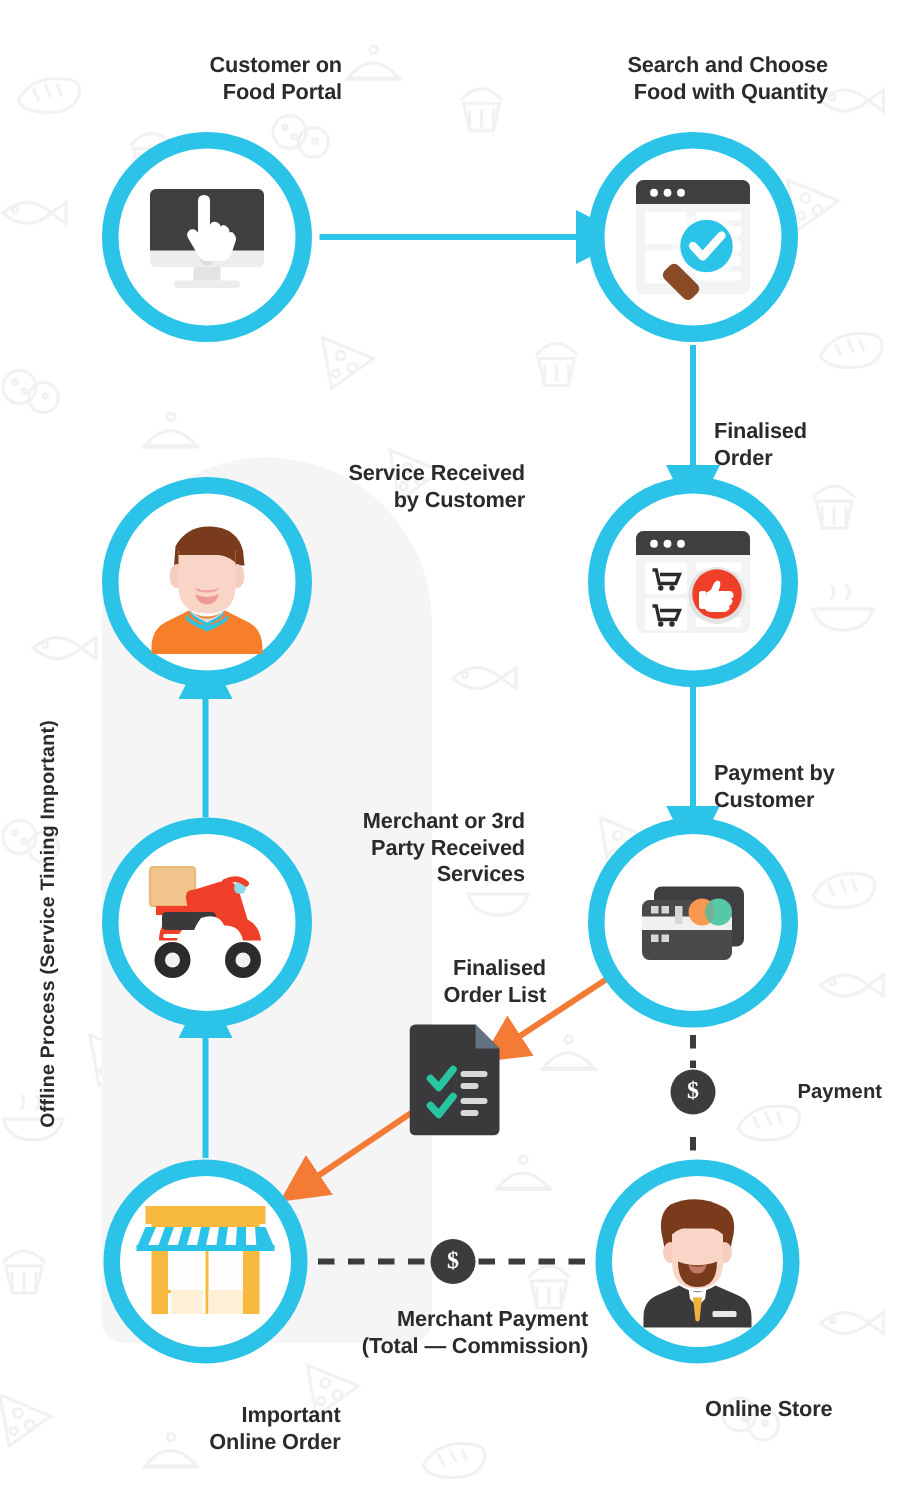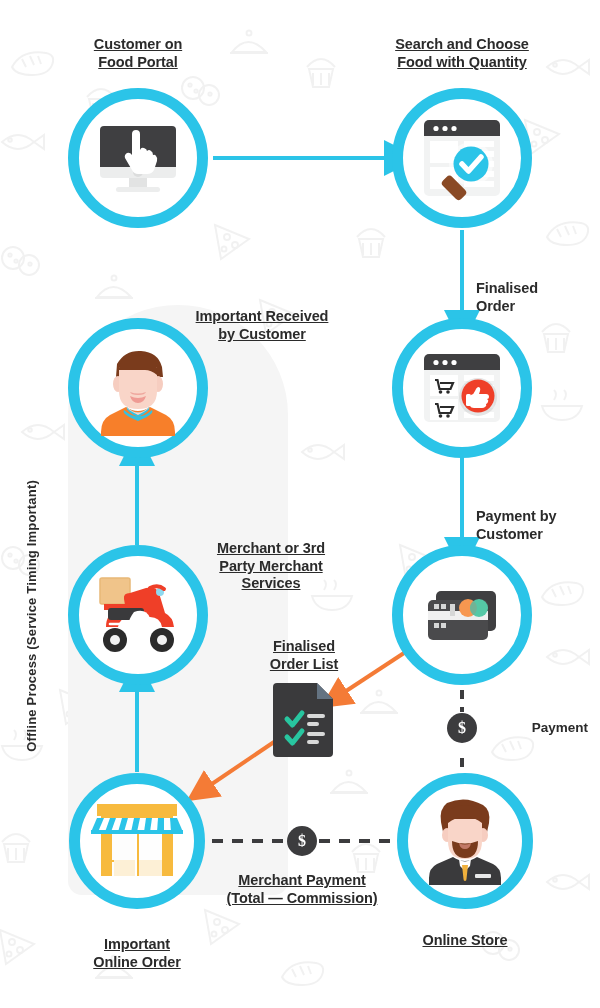--- a/index.html
+++ b/index.html
@@ -15,21 +15,21 @@
   #panel{
     position:absolute;left:68px;top:305px;width:220px;height:590px;
     background:#f5f5f5;border-radius:110px 110px 14px 14px;z-index:1;
   }
   #lines{position:absolute;inset:0;z-index:2;}
   .node{position:absolute;z-index:3;border-radius:50%;background:#ffffff;
         box-sizing:border-box;display:flex;align-items:center;justify-content:center;}
   .ring{border:11px solid #2bc4e8;}
   .lbl{position:absolute;z-index:5;color:#2b2b2b;font-weight:bold;font-size:14.5px;
        line-height:1.22;letter-spacing:-0.1px;}
-  .lbl.c{text-align:center;text-decoration:underline;}
+  .lbl.c{text-align:right;}
   .lbl.l{text-align:left;}
   .smalllbl{position:absolute;z-index:5;color:#2b2b2b;font-weight:bold;font-size:13.5px;line-height:1.22;}
   .vlabel{position:absolute;z-index:5;color:#2b2b2b;font-weight:bold;font-size:13px;
           writing-mode:vertical-rl;transform:rotate(180deg);letter-spacing:0.2px;white-space:nowrap;}
   .dollar{position:absolute;z-index:4;width:30px;height:30px;border-radius:50%;
           background:#3c3c3e;display:flex;align-items:center;justify-content:center;
           color:#fff;font-weight:bold;font-size:16px;font-family:"Liberation Serif",serif;}
   .doc{position:absolute;z-index:4;}
 </style>
 </head>
@@ -334,41 +334,41 @@
       <circle cx="74" cy="20" r="4" fill="#8fd9ef"></circle>
       <path d="M64 16 q8 -4 14 1" stroke="#ef3f28" stroke-width="4" fill="none" stroke-linecap="round"></path>
       <circle cx="29" cy="68" r="12" fill="#2b2b2b"></circle>
         <circle cx="29" cy="68" r="5" fill="#f2f2f2"></circle>
       <circle cx="76" cy="68" r="12" fill="#2b2b2b"></circle>
         <circle cx="76" cy="68" r="5" fill="#f2f2f2"></circle>
     </svg>
   </div>
   <div class="lbl c" style="left:192px;top:540px;width:158px;">
     <div>Merchant or 3rd</div>
-    <div>Party Merchant</div>
+    <div>Party Received</div>
     <div>Services</div>
   </div>
 
   <div class="node ring" style="left:68px;top:318px;width:140px;height:140px;">
     <svg width="96" height="96" viewBox="0 0 96 96">
       <path d="M27 24 q8 -14 24 -13 q17 1 21 16 l1 10 h-47 Z" fill="#7a3b1c"></path>
       <ellipse cx="28" cy="44" rx="5" ry="8" fill="#f6cdc0"></ellipse>
       <ellipse cx="68" cy="44" rx="5" ry="8" fill="#f6cdc0"></ellipse>
       <path d="M29 27 h38 v24 q0 18 -19 18 q-19 0 -19 -18 Z" fill="#f9d5c8"></path>
       <path d="M29 28 q2 -13 19 -13 q17 0 19 13 l0 7 q-6 -5 -12 -5 l-26 0 Z" fill="#7a3b1c"></path>
       <path d="M40 56 q8 4 16 0 q-2 7 -8 7 q-6 0 -8 -7 Z" fill="#ef9b94"></path>
       <path d="M40 52 q8 3 16 0 q-1 3 -8 3 q-7 0 -8 -3 Z" fill="#e8857f" opacity="0.6"></path>
       <path d="M36 67 q12 8 24 0 l16 8 q9 5 9 17 v4 h-74 v-4 q0 -12 9 -17 Z" fill="#f77f2a"></path>
       <path d="M37 67 q11 11 22 0 q2 4 -11 10 q-13 -6 -11 -10 Z" fill="#2bc4e8"></path>
       <path d="M37 67 q11 11 22 0 q1 2 -11 8 q-12 -6 -11 -8 Z" fill="#f9d5c8"></path>
       <path d="M34 70 q14 13 28 0 q3 4 -14 11 q-17 -7 -14 -11 Z" fill="#2bc4e8" opacity="0.95"></path>
     </svg>
   </div>
   <div class="lbl c" style="left:174px;top:308px;width:176px;">
-    <div>Important Received</div>
+    <div>Service Received</div>
     <div>by Customer</div>
   </div>
 
   <div class="lbl c" style="left:244px;top:638px;width:120px;">
     <div>Finalised</div>
     <div>Order List</div>
   </div>
   <svg class="doc" width="64" height="78" viewBox="0 0 64 78" style="left:273px;top:679px;">
     <path d="M4 4 h40 l16 16 v54 a4 4 0 0 1 -4 4 h-52 a4 4 0 0 1 -4 -4 v-66 a4 4 0 0 1 4 -4 Z" fill="#3a3a3c"></path>
     <path d="M44 4 l16 16 h-16 Z" fill="#647382"></path>

